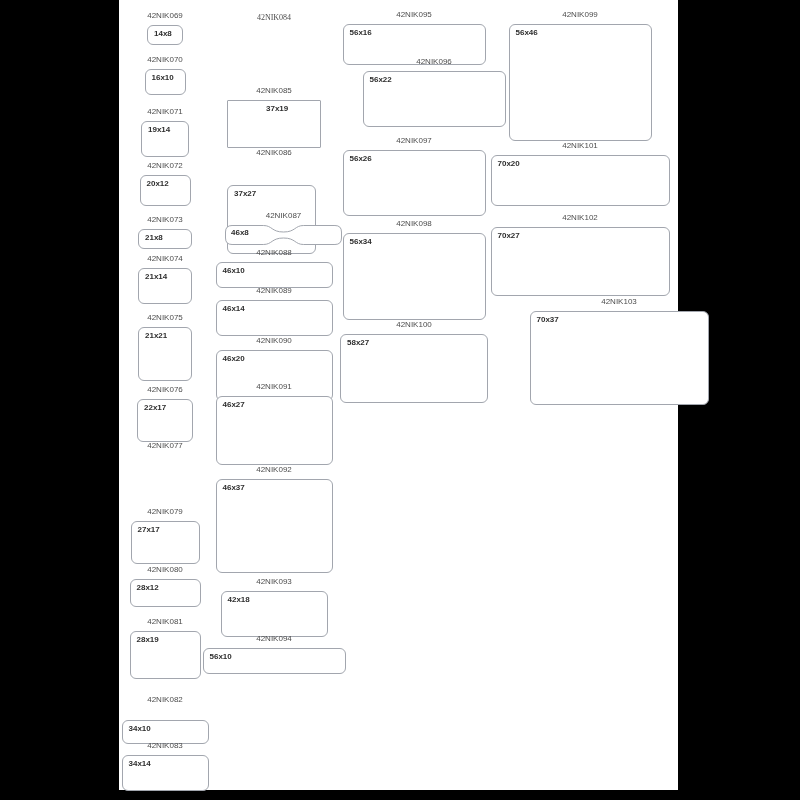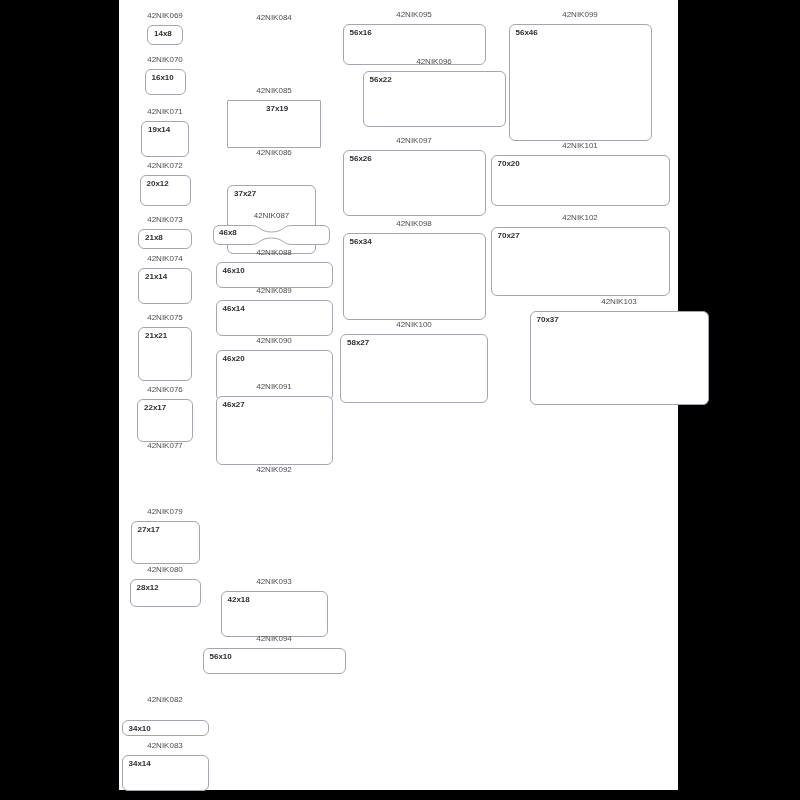--- a/index.html
+++ b/index.html
@@ -114,48 +114,54 @@
       <div class="label-box" style="width: 69px; height: 43px;">
         <span class="dims">27x17</span>
       </div>
     </div>
     <div class="tpl" style="left: 10.5px; top: 566px; width: 71px;">
       <div class="code-label">42NIK080</div>
       <div class="label-box" style="width: 71px; height: 28px;">
         <span class="dims">28x12</span>
       </div>
     </div>
+    <div class="tpl" style="left: 10.5px; top: 618px; width: 71px;">
+      <div class="code-label">42NIK081</div>
+      <div class="label-box" style="width: 71px; height: 48px;">
+        <span class="dims">28x19</span>
+      </div>
+    </div>
     <div class="tpl" style="left: 2.5px; top: 696px; width: 87px;">
       <div class="code-label">42NIK082</div>
-      <div class="label-box" style="width: 87px; height: 16px; margin-top: 16px;">
+      <div class="label-box" style="width: 87px; height: 24px; margin-top: 16px;">
         <span class="dims">34x10</span>
       </div>
     </div>
     <div class="tpl" style="left: 2.5px; top: 742px; width: 87px;">
       <div class="code-label">42NIK083</div>
       <div class="label-box" style="width: 87px; height: 36px;">
         <span class="dims">34x14</span>
       </div>
     </div>
-    <div class="tpl" style="left: 111.5px; top: 14px; width: 87px;">
+    <div class="tpl" style="left: 111.5px; top: 14px; width: 87px; font-family: Liberation Serif, serif;">
       <div class="code-label">42NIK084</div>
     </div>
     <div class="tpl" style="left: 108px; top: 87px; width: 94px;">
       <div class="code-label">42NIK085</div>
       <div class="label-box square" style="width: 94px; height: 48px; padding-left: 32px;">
         <span class="dims">37x19</span>
       </div>
     </div>
     <div class="tpl" style="left: 108px; top: 149px; width: 94px;">
       <div class="code-label">42NIK086</div>
       <div class="label-box" style="width: 89px; height: 69px; margin-top: 28px;">
         <span class="dims">37x27</span>
       </div>
     </div>
-    <div class="tpl" style="left: 94px; top: 212px; width: 117px;">
+    <div class="tpl" style="left: 106px; top: 212px; width: 117px;">
       <div class="code-label">42NIK087</div>
       <div class="dumbbell-wrap" style="width: 117px; height: 20px;">
         <svg viewBox="0 0 116 20" width="117" height="20" preserveAspectRatio="none">
           <path d="M7 0.5 H38 C47 0.5 46 7 58 7 C70 7 69 0.5 78 0.5 H109 Q115.5 0.5 115.5 7 V13 Q115.5 19.5 109 19.5 H78 C69 19.5 70 13 58 13 C46 13 47 19.5 38 19.5 H7 Q0.5 19.5 0.5 13 V7 Q0.5 0.5 7 0.5 Z" fill="#ffffff" stroke="#a2a6ae" stroke-width="1" vector-effect="non-scaling-stroke"></path>
         </svg>
         <span class="dims">46x8</span>
       </div>
     </div>
     <div class="tpl" style="left: 96.5px; top: 249px; width: 117px;">
       <div class="code-label">42NIK088</div>
@@ -176,20 +182,23 @@
       </div>
     </div>
     <div class="tpl" style="left: 96.5px; top: 383px; width: 117px;">
       <div class="code-label">42NIK091</div>
       <div class="label-box" style="width: 117px; height: 69px;">
         <span class="dims">46x27</span>
       </div>
     </div>
     <div class="tpl" style="left: 96.5px; top: 466px; width: 117px;">
       <div class="code-label">42NIK092</div>
+      <div class="label-box" style="width: 117px; height: 94px;">
+        <span class="dims">46x37</span>
+      </div>
     </div>
     <div class="tpl" style="left: 101.5px; top: 578px; width: 107px;">
       <div class="code-label">42NIK093</div>
       <div class="label-box" style="width: 107px; height: 46px;">
         <span class="dims">42x18</span>
       </div>
     </div>
     <div class="tpl" style="left: 83.5px; top: 635px; width: 143px;">
       <div class="code-label">42NIK094</div>
       <div class="label-box" style="width: 143px; height: 26px;">

